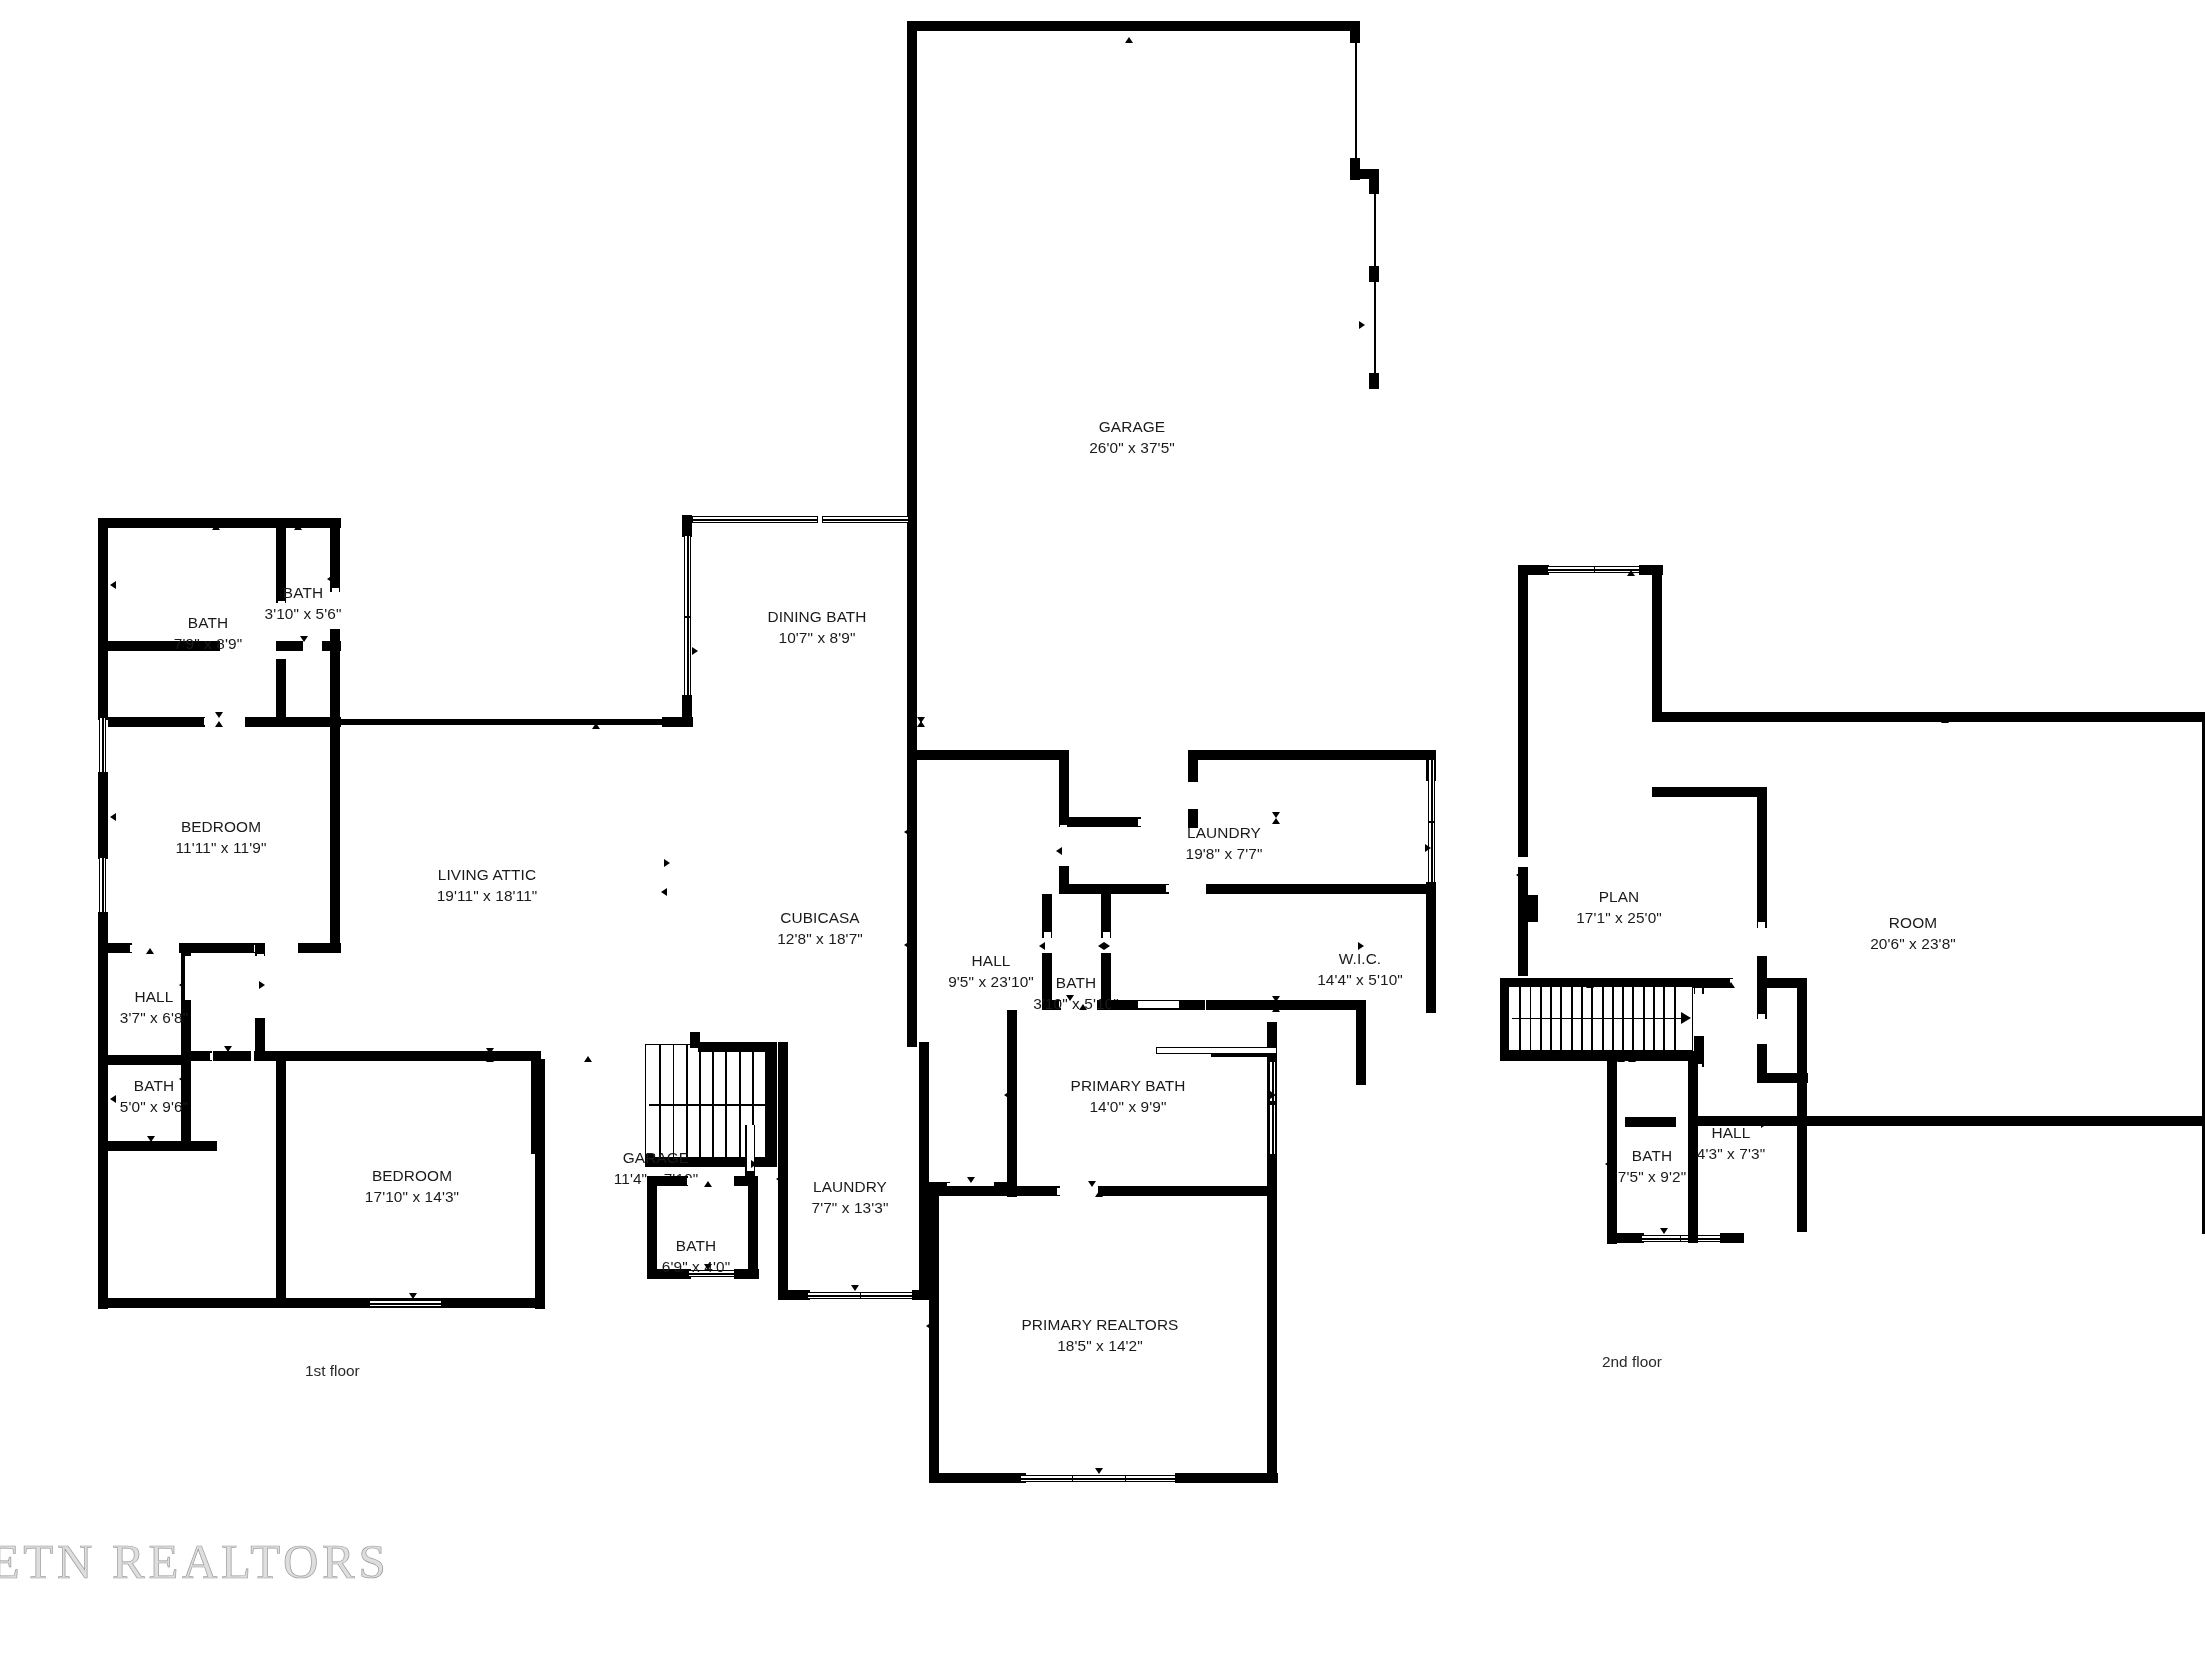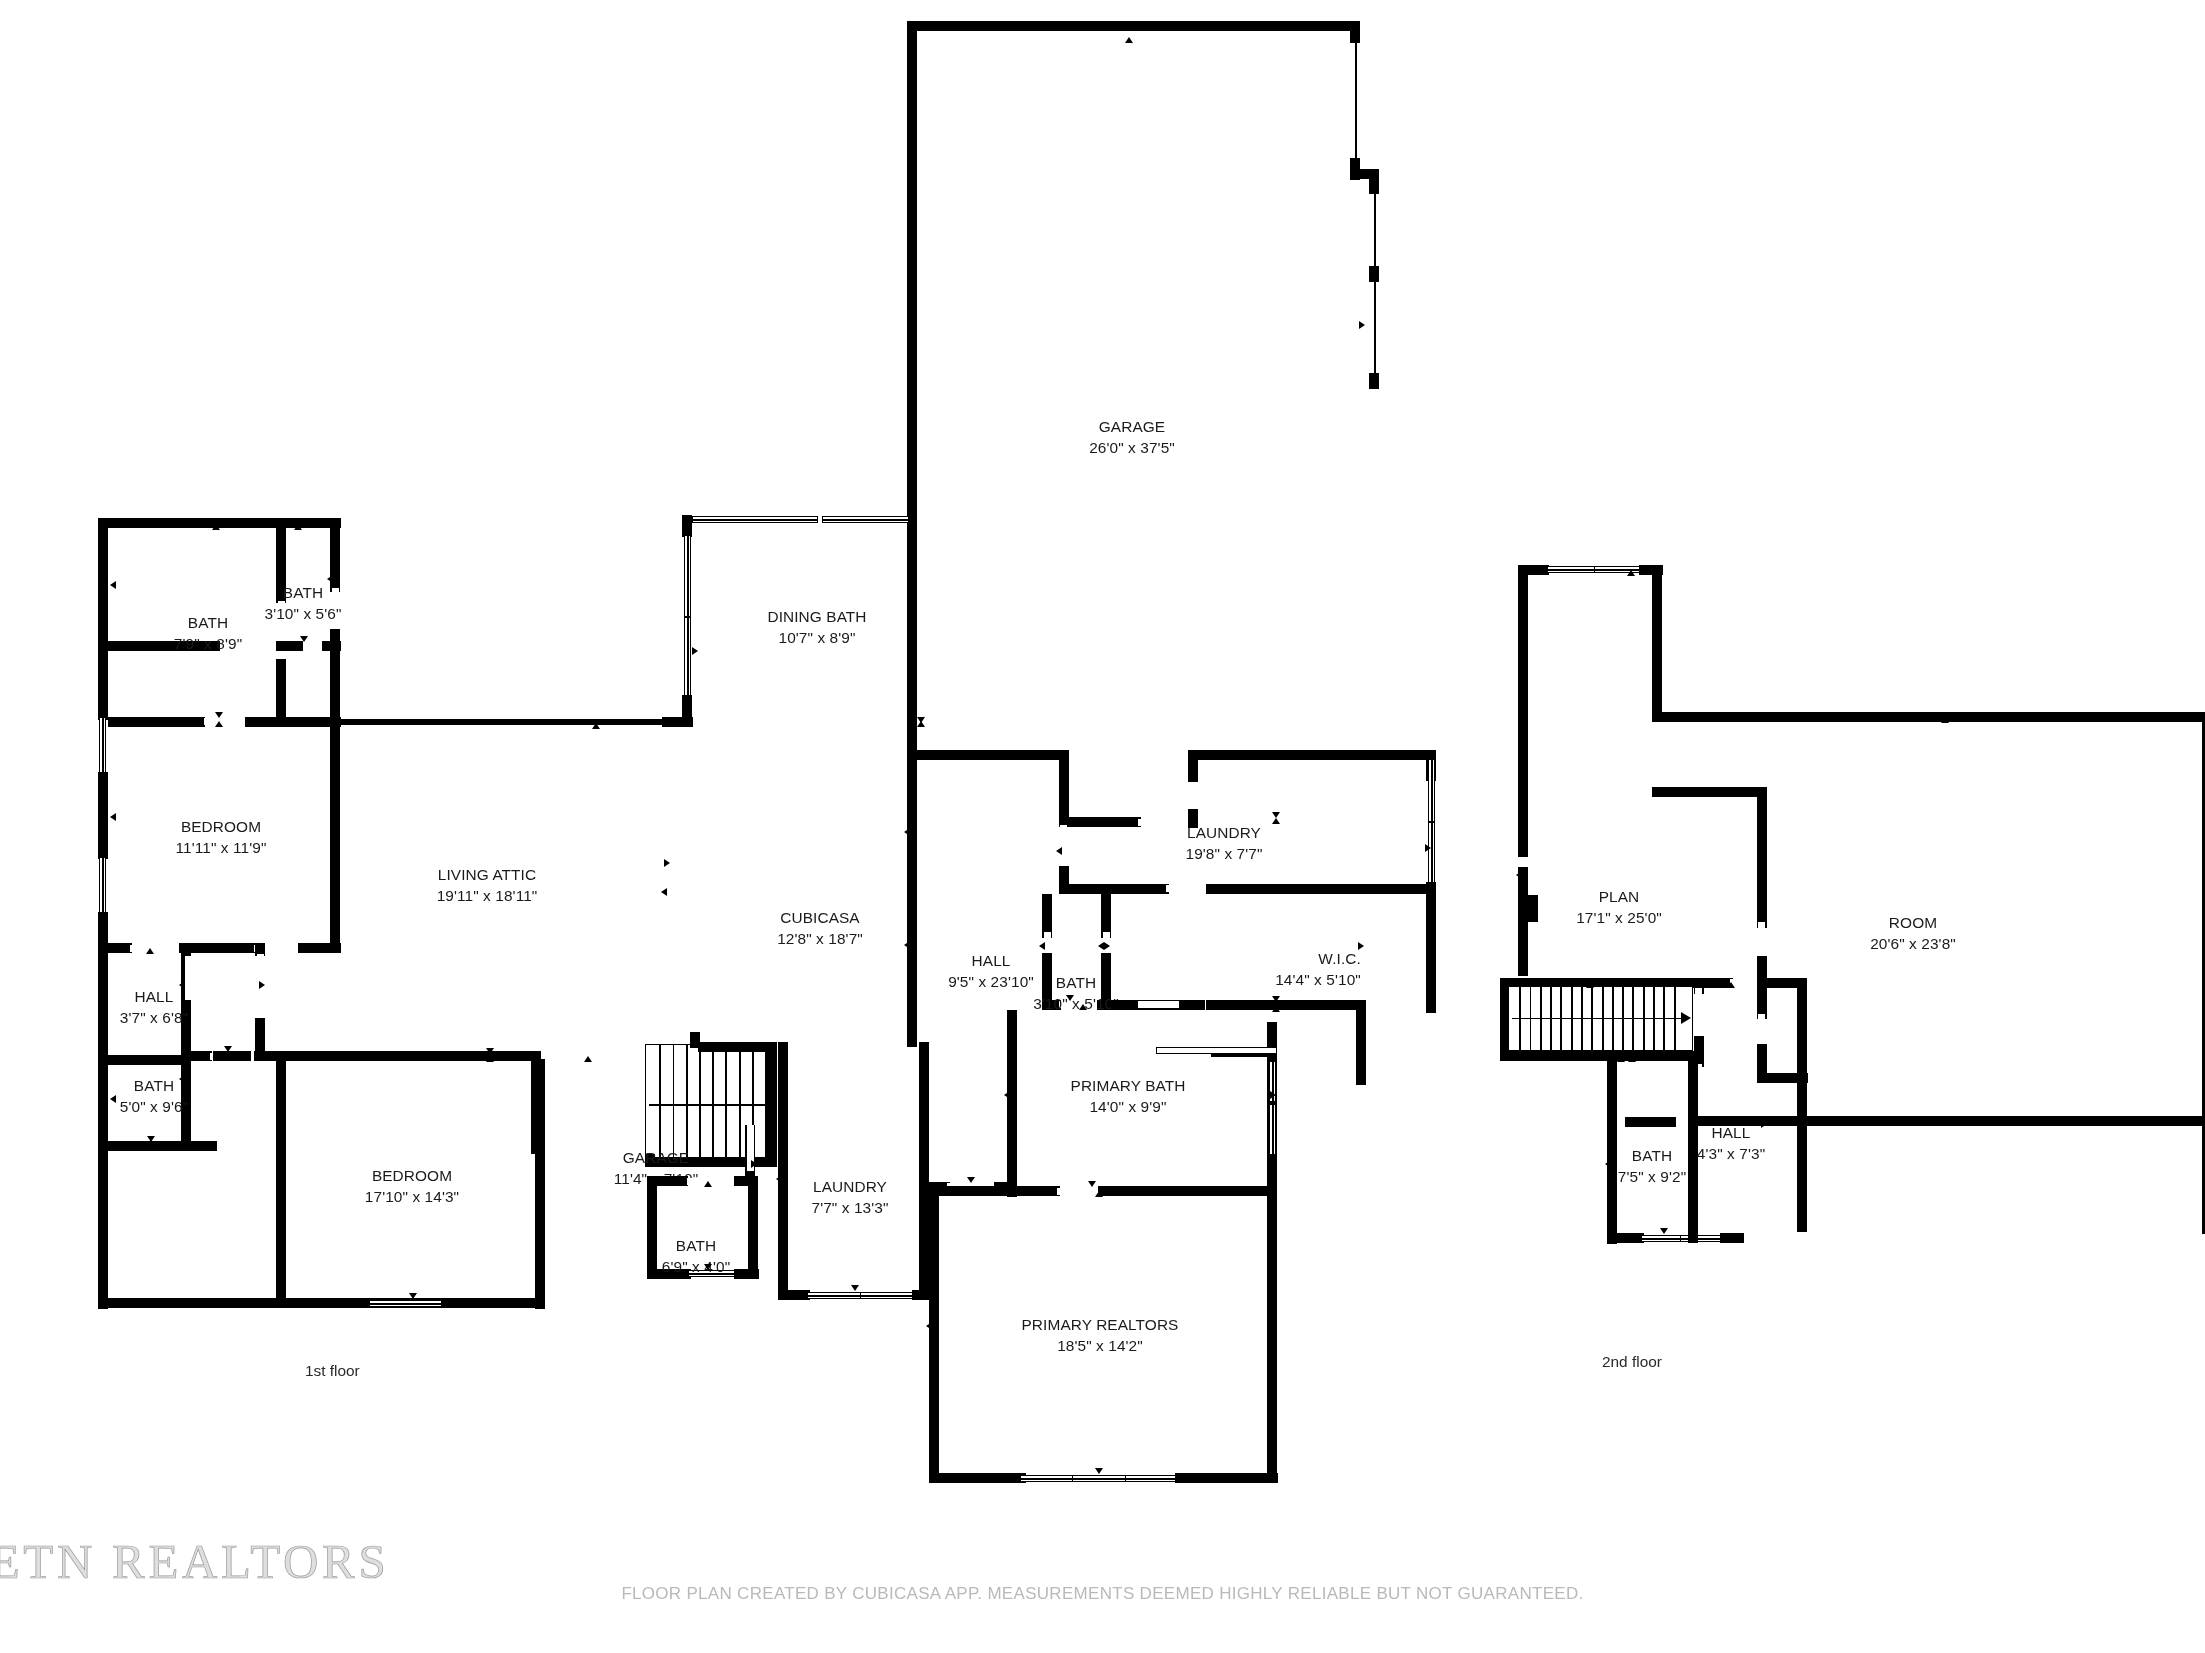--- a/index.html
+++ b/index.html
@@ -428,21 +428,21 @@
     <span class="nm">BATH</span>
     <span class="dim">3'10" x 5'10"</span>
   </div>
 
   <div>
     <div class="wall" style="left:1111px; top:1000px; width:94px; height:10.3px;"></div>
     <div class="opening" style="left:1138px; top:1001px; width:41px; height:7.4px;"></div>
     <div class="wall" style="left:1206px; top:1000px; width:160px; height:10.3px;"></div>
     <div class="wall" style="left:1356px; top:1000px; width:10.3px; height:85px;"></div>
   </div>
-  <div class="room-label" style="left:1318px; top:948px;text-align:right;">
+  <div class="room-label" style="left:1360px; top:948px;">
     <span class="nm">W.I.C.</span>
     <span class="dim">14'4" x 5'10"</span>
   </div>
 
   <div class="wall" style="left:1426px; top:750px; width:10.3px; height:31px;"></div>
   <div class="window v" style="left:1428px; top:756px; width:7.4px; height:66px;"></div>
   <div class="window v" style="left:1428px; top:822px; width:7.4px; height:66px;"></div>
   <div class="wall" style="left:1426px; top:882px; width:10.3px; height:131px;"></div>
   <div class="wall" style="left:1198px; top:750px; width:238px; height:10.3px;"></div>
   <div class="tick up" style="left:1272px; top:818px;"></div>
@@ -605,16 +605,15 @@
   <div class="tick up" style="left:1628px; top:1056px;"></div>
   <div class="tick left" style="left:1605px; top:1160px;"></div>
   <div class="tick right" style="left:1691px; top:1160px;"></div>
   <div class="tick down" style="left:1660px; top:1228px;"></div>
   <div class="tick down" style="left:1726px; top:1120px;"></div>
   <div class="tick up" style="left:1617px; top:1056px;"></div>
 
   <div class="floor-label" style="left:1602px; top:1353px;">2nd floor</div>
 
   <div id="watermark">ETN REALTORS</div>
-  <div id="footer-note">FLOOR PLAN CREATED BY CUBICASA APP. MEASUREMENTS DEEMED HIGHLY RELIABLE BUT NOT GUARANTEED.</div>
 
 </div>
 
 
 </body></html>

